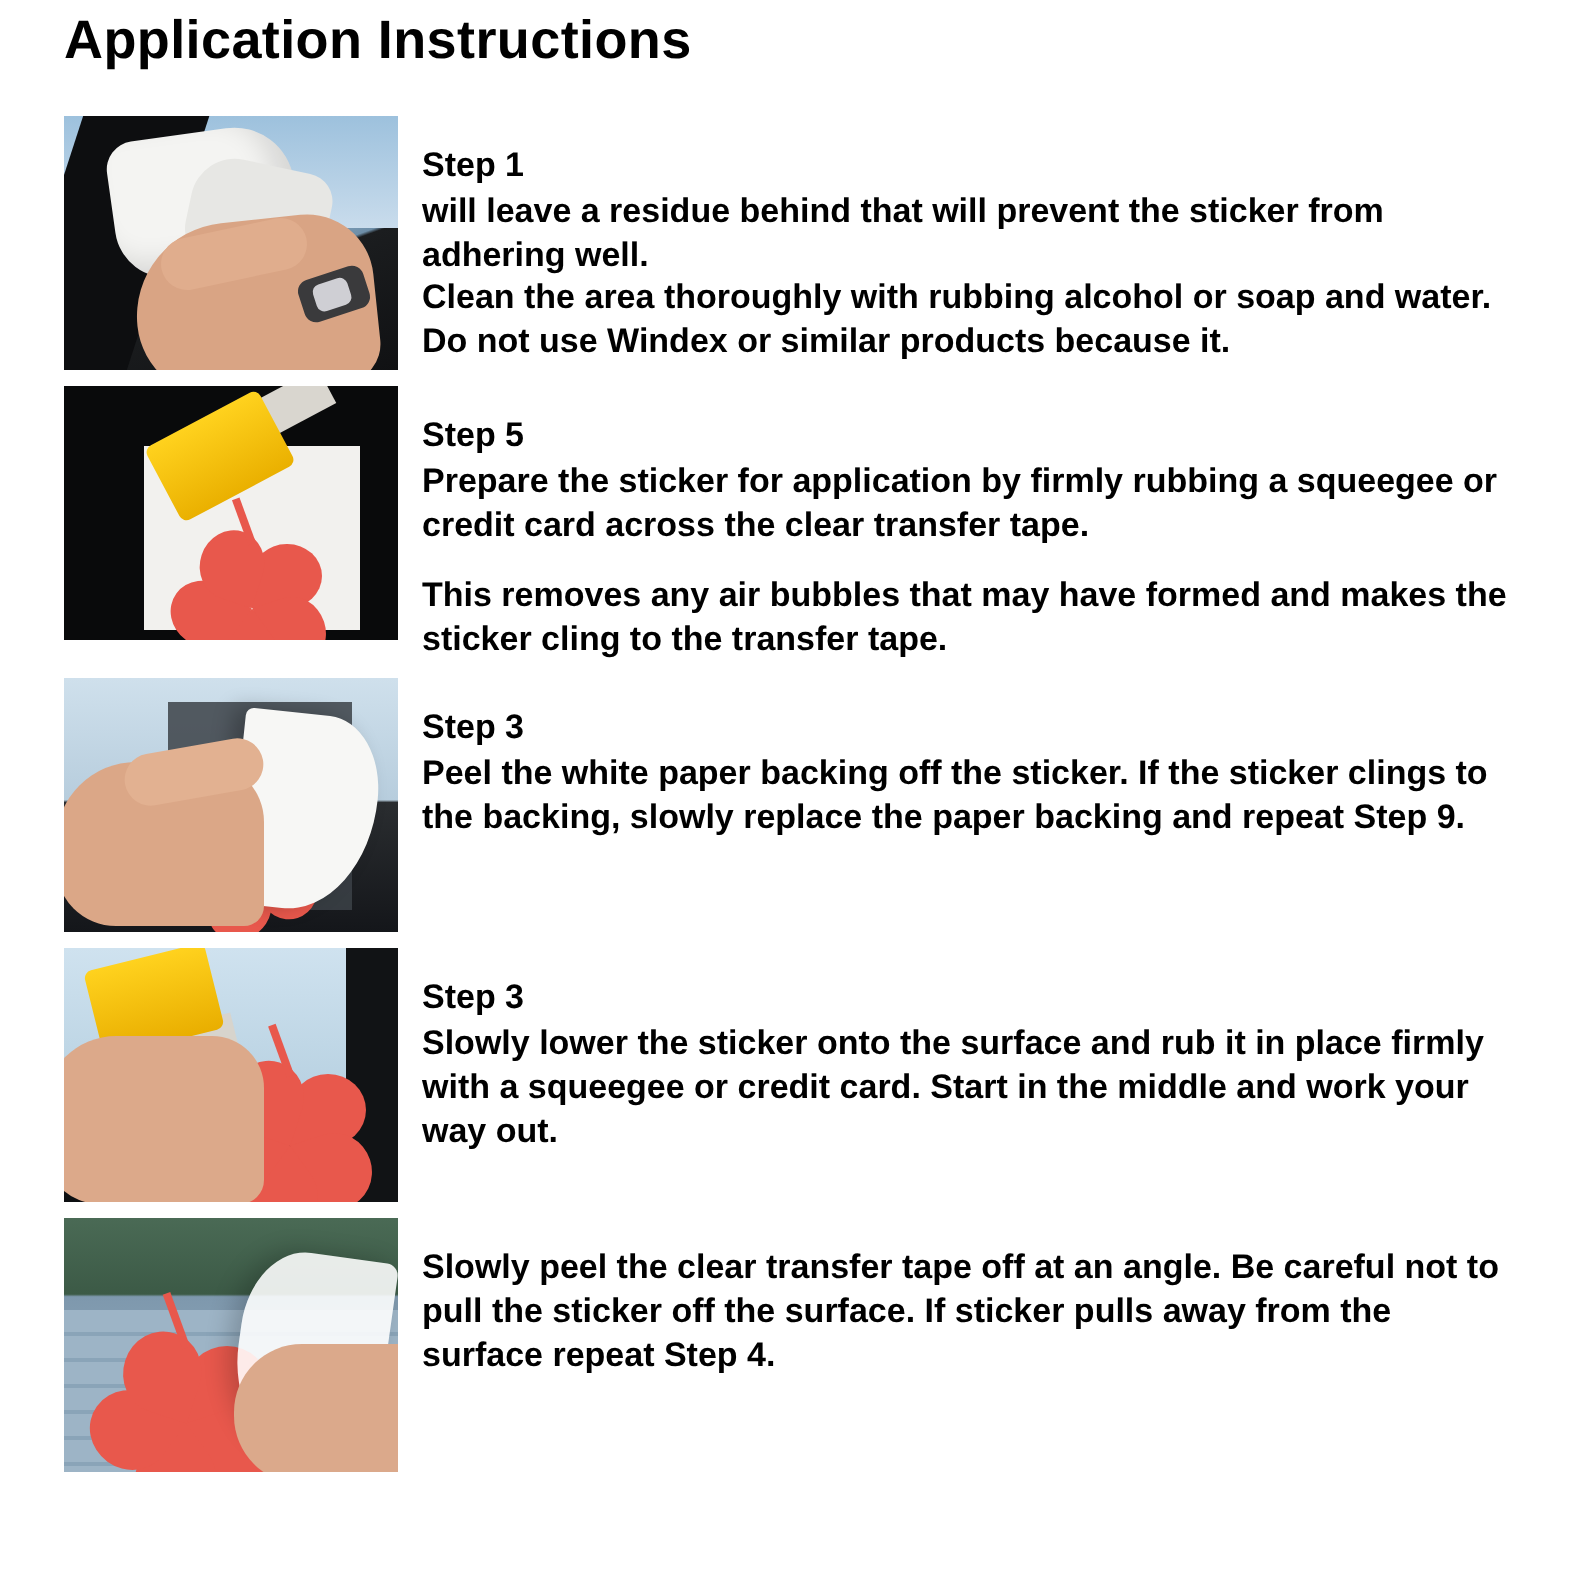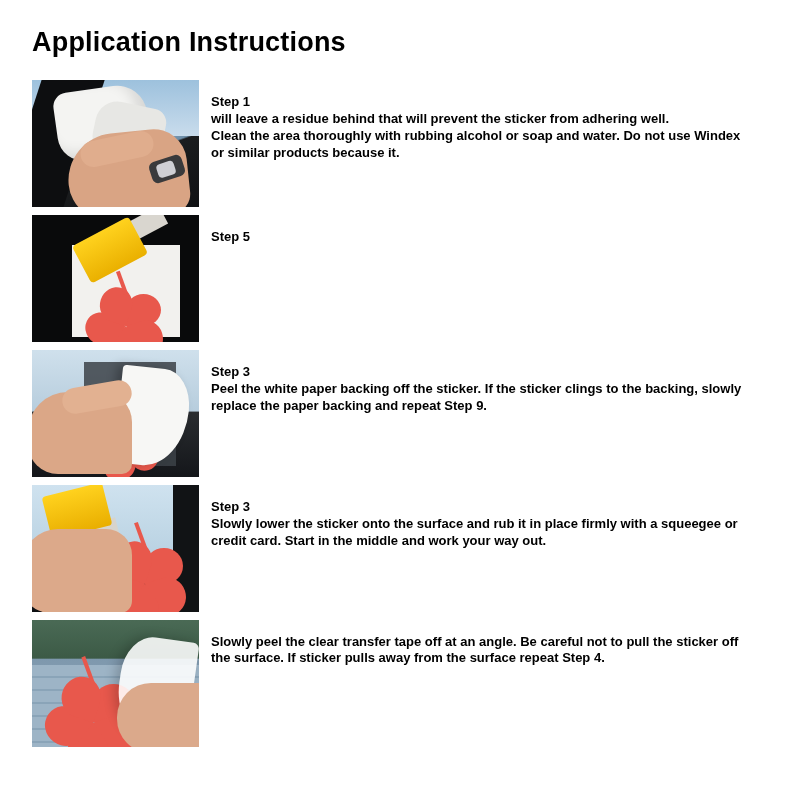--- a/index.html
+++ b/index.html
@@ -12,21 +12,21 @@
     background: #ffffff;
     font-family: "Liberation Sans", sans-serif;
     color: #000000;
     overflow: hidden;
   }
   .page {
     position: relative;
     width: 786px;
     height: 608px;
     box-sizing: border-box;
-    padding: 28px 30px 0 32px;
+    padding: 6px 30px 0 32px;
   }
   .page-title {
     font-size: 27px;
     font-weight: bold;
     letter-spacing: 0.2px;
     margin: 0 0 22px 0;
     line-height: 1.1;
   }
   .steps {
     display: flex;
@@ -41,21 +41,21 @@
     width: 167px;
     height: 127px;
     flex: 0 0 167px;
     position: relative;
     overflow: hidden;
     background: #111;
   }
   .step-text {
     margin-left: 12px;
     padding-top: 14px;
-    font-size: 13px;
+    font-size: 17px;
     line-height: 1.29;
     font-weight: bold;
     max-width: 560px;
   }
   .step-label {
     display: block;
     margin-bottom: 1px;
   }
   .step-body p {
     margin: 0;
@@ -236,20 +236,24 @@
           <div class="petal"></div>
           <div class="petal"></div>
           <div class="petal"></div>
           <div class="stamen"></div>
         </div>
         <div class="squeegee-blade"></div>
         <div class="squeegee-body"></div>
       </div>
       <div class="step-text">
         <span class="step-label">Step 5</span>
+        <div class="step-body">
+          <p>Prepare the sticker for application by firmly rubbing a squeegee or credit card across the clear transfer tape.</p>
+          <p class="gap">This removes any air bubbles that may have formed and makes the sticker cling to the transfer tape.</p>
+        </div>
       </div>
     </div>
 
     <div class="step-row">
       <div class="thumb t3">
         <div class="decalpanel"></div>
         <div class="flower" style="left:56px; top:30px; width:72px; height:66px;">
           <div class="petal"></div>
           <div class="petal"></div>
           <div class="petal"></div>

